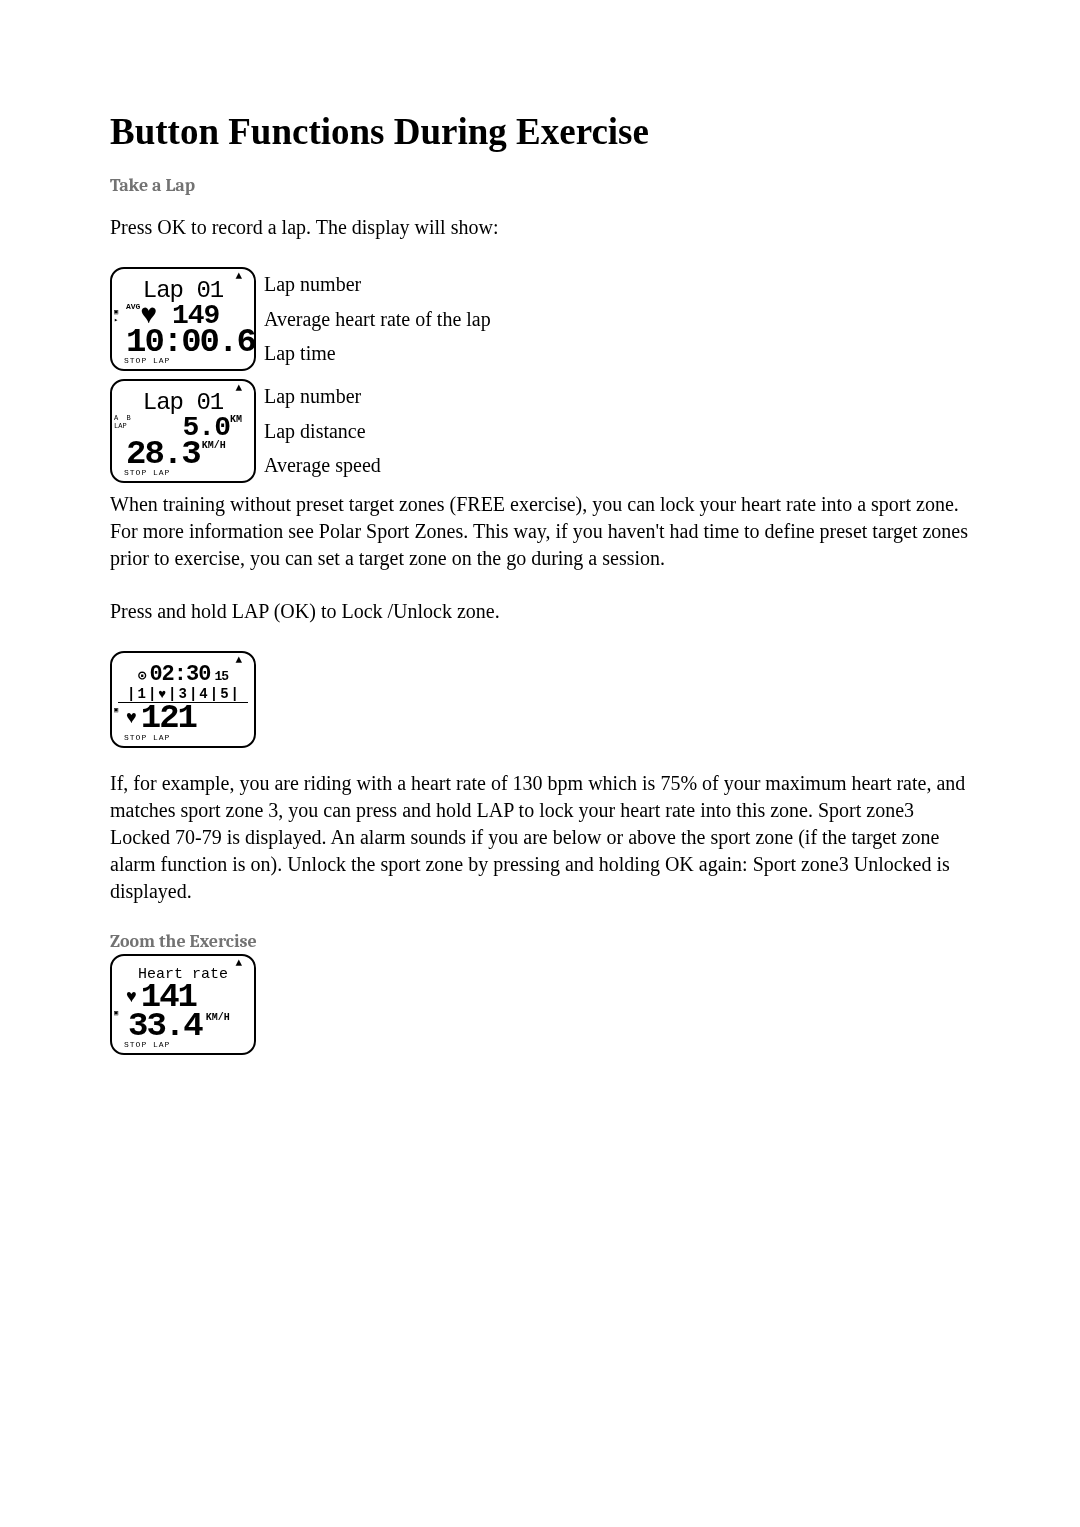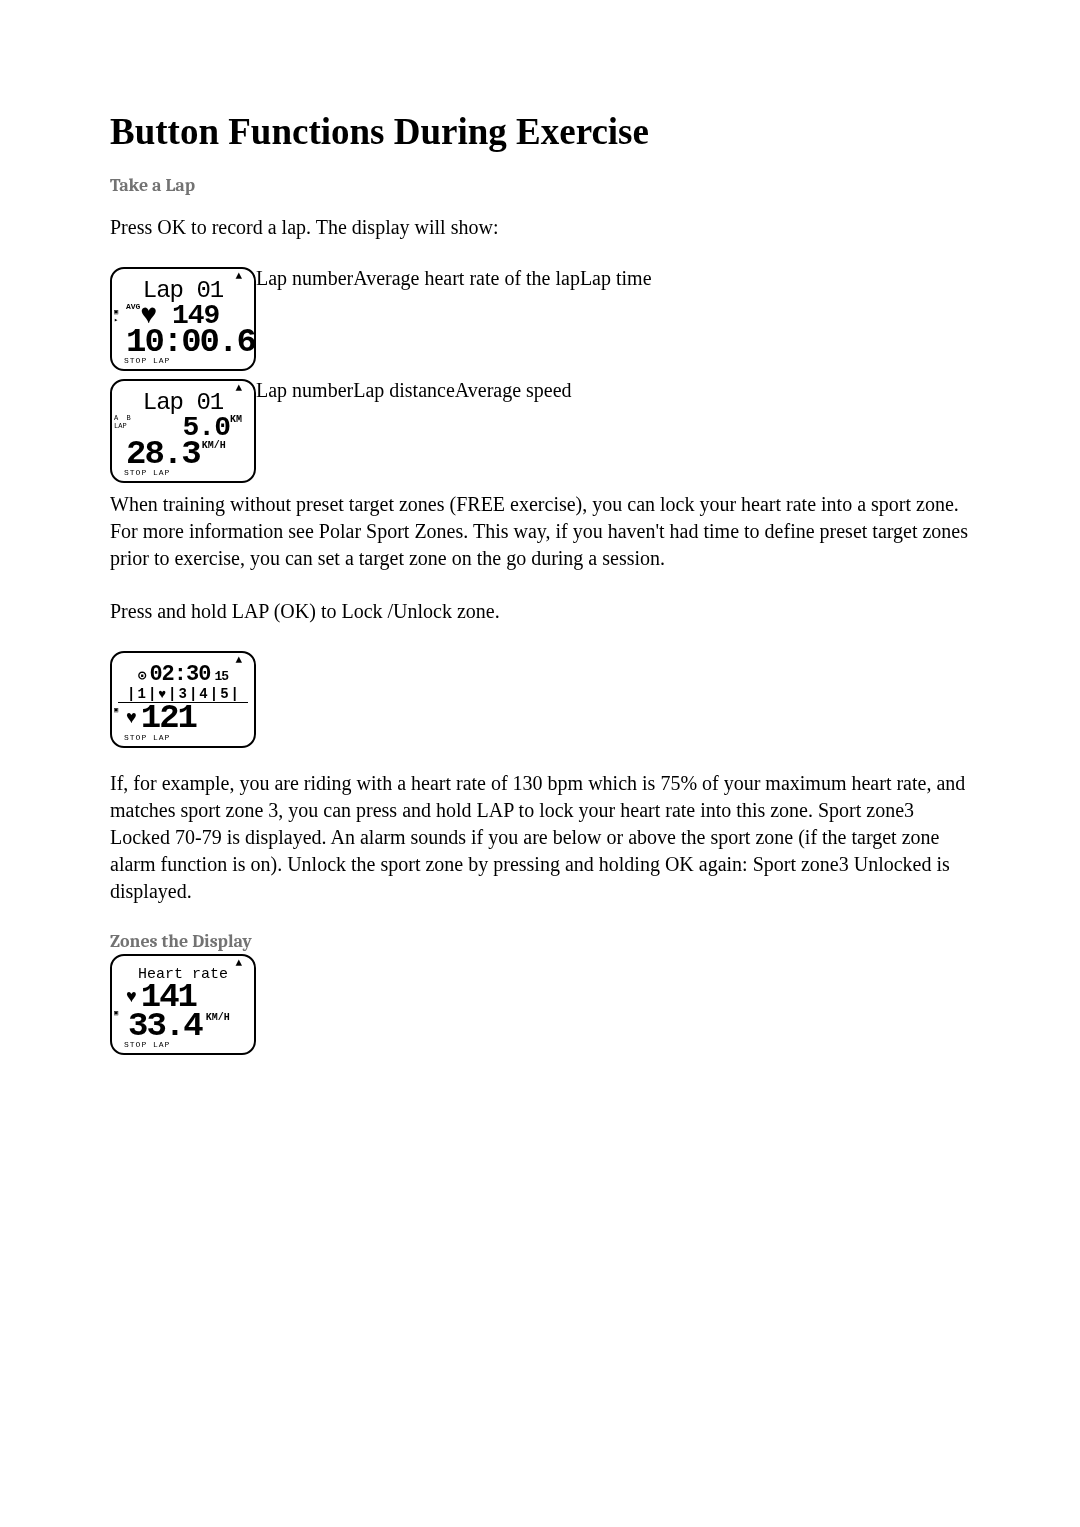--- a/index.html
+++ b/index.html
@@ -106,23 +106,24 @@
   }
   .device .leftglyphs {
     position: absolute;
     left: 2px;
     top: 40%;
     font-size: 7px;
     line-height: 1.1;
   }
   .labels {
     display: flex;
-    flex-direction: row;
+    flex-direction: column;
     justify-content: space-around;
     font-size: 20px;
+    padding-left: 8px;
   }
   .zone-bar {
     font-size: 14px;
     font-weight: bold;
     letter-spacing: 0;
     border-bottom: 1.5px solid #000;
     padding: 0 2px;
     text-align: center;
   }
   .zone-bar span {
@@ -261,21 +262,21 @@
         <span class="hicon">♥</span>
         <span class="val">121</span>
       </div>
       <div class="footline">STOP  LAP</div>
       <div class="leftglyphs" style="top:58%;">▣</div>
     </div>
   </div>
 
   <p>If, for example, you are riding with a heart rate of 130 bpm which is 75% of your maximum heart rate, and matches sport zone 3, you can press and hold LAP to lock your heart rate into this zone. Sport zone3 Locked 70-79 is displayed. An alarm sounds if you are below or above the sport zone (if the target zone alarm function is on). Unlock the sport zone by pressing and holding OK again: Sport zone3 Unlocked is displayed.</p>
 
-  <div class="section-title" style="margin-bottom:2px;">Zones the Display</div>
+  <div class="section-title" style="margin-bottom:2px;">Zoom the Exercise</div>
 
   <div class="row">
     <div class="device">
       <div class="upmark">▲</div>
       <div class="hr-top">Heart rate</div>
       <div class="hr-line">
         <span class="hicon">♥</span>
         <span class="val">141</span>
       </div>
       <div class="speed-line">

